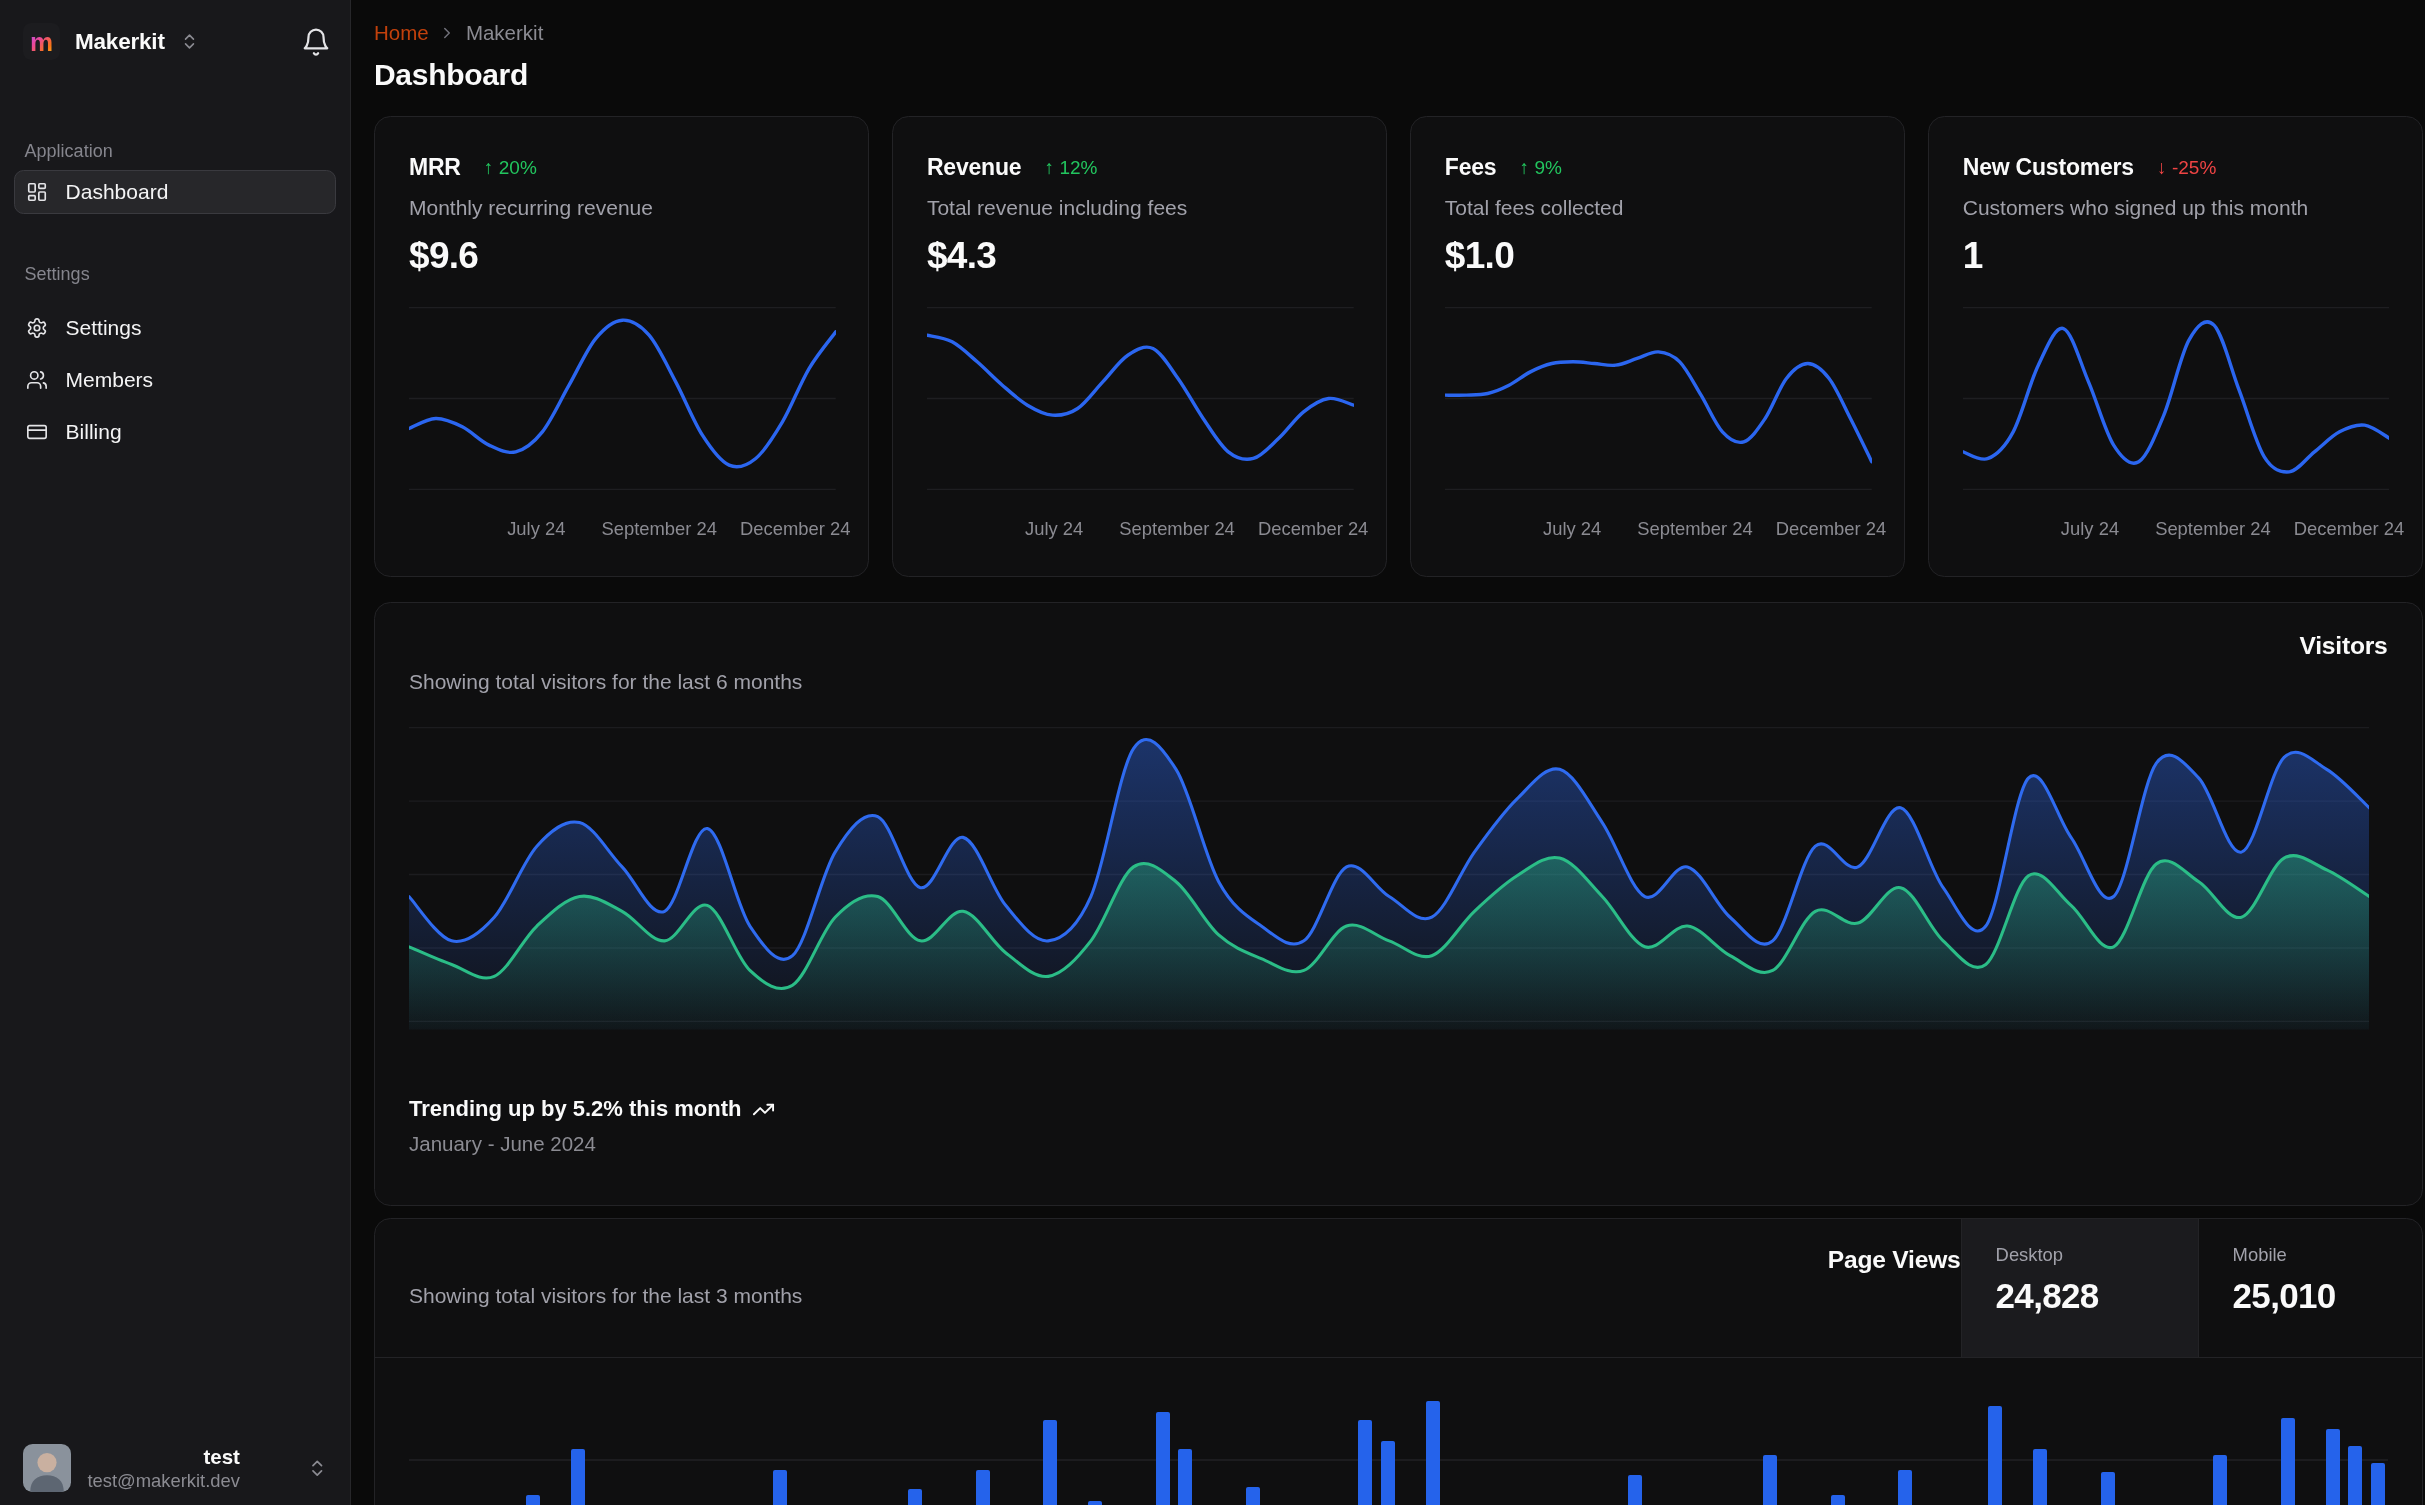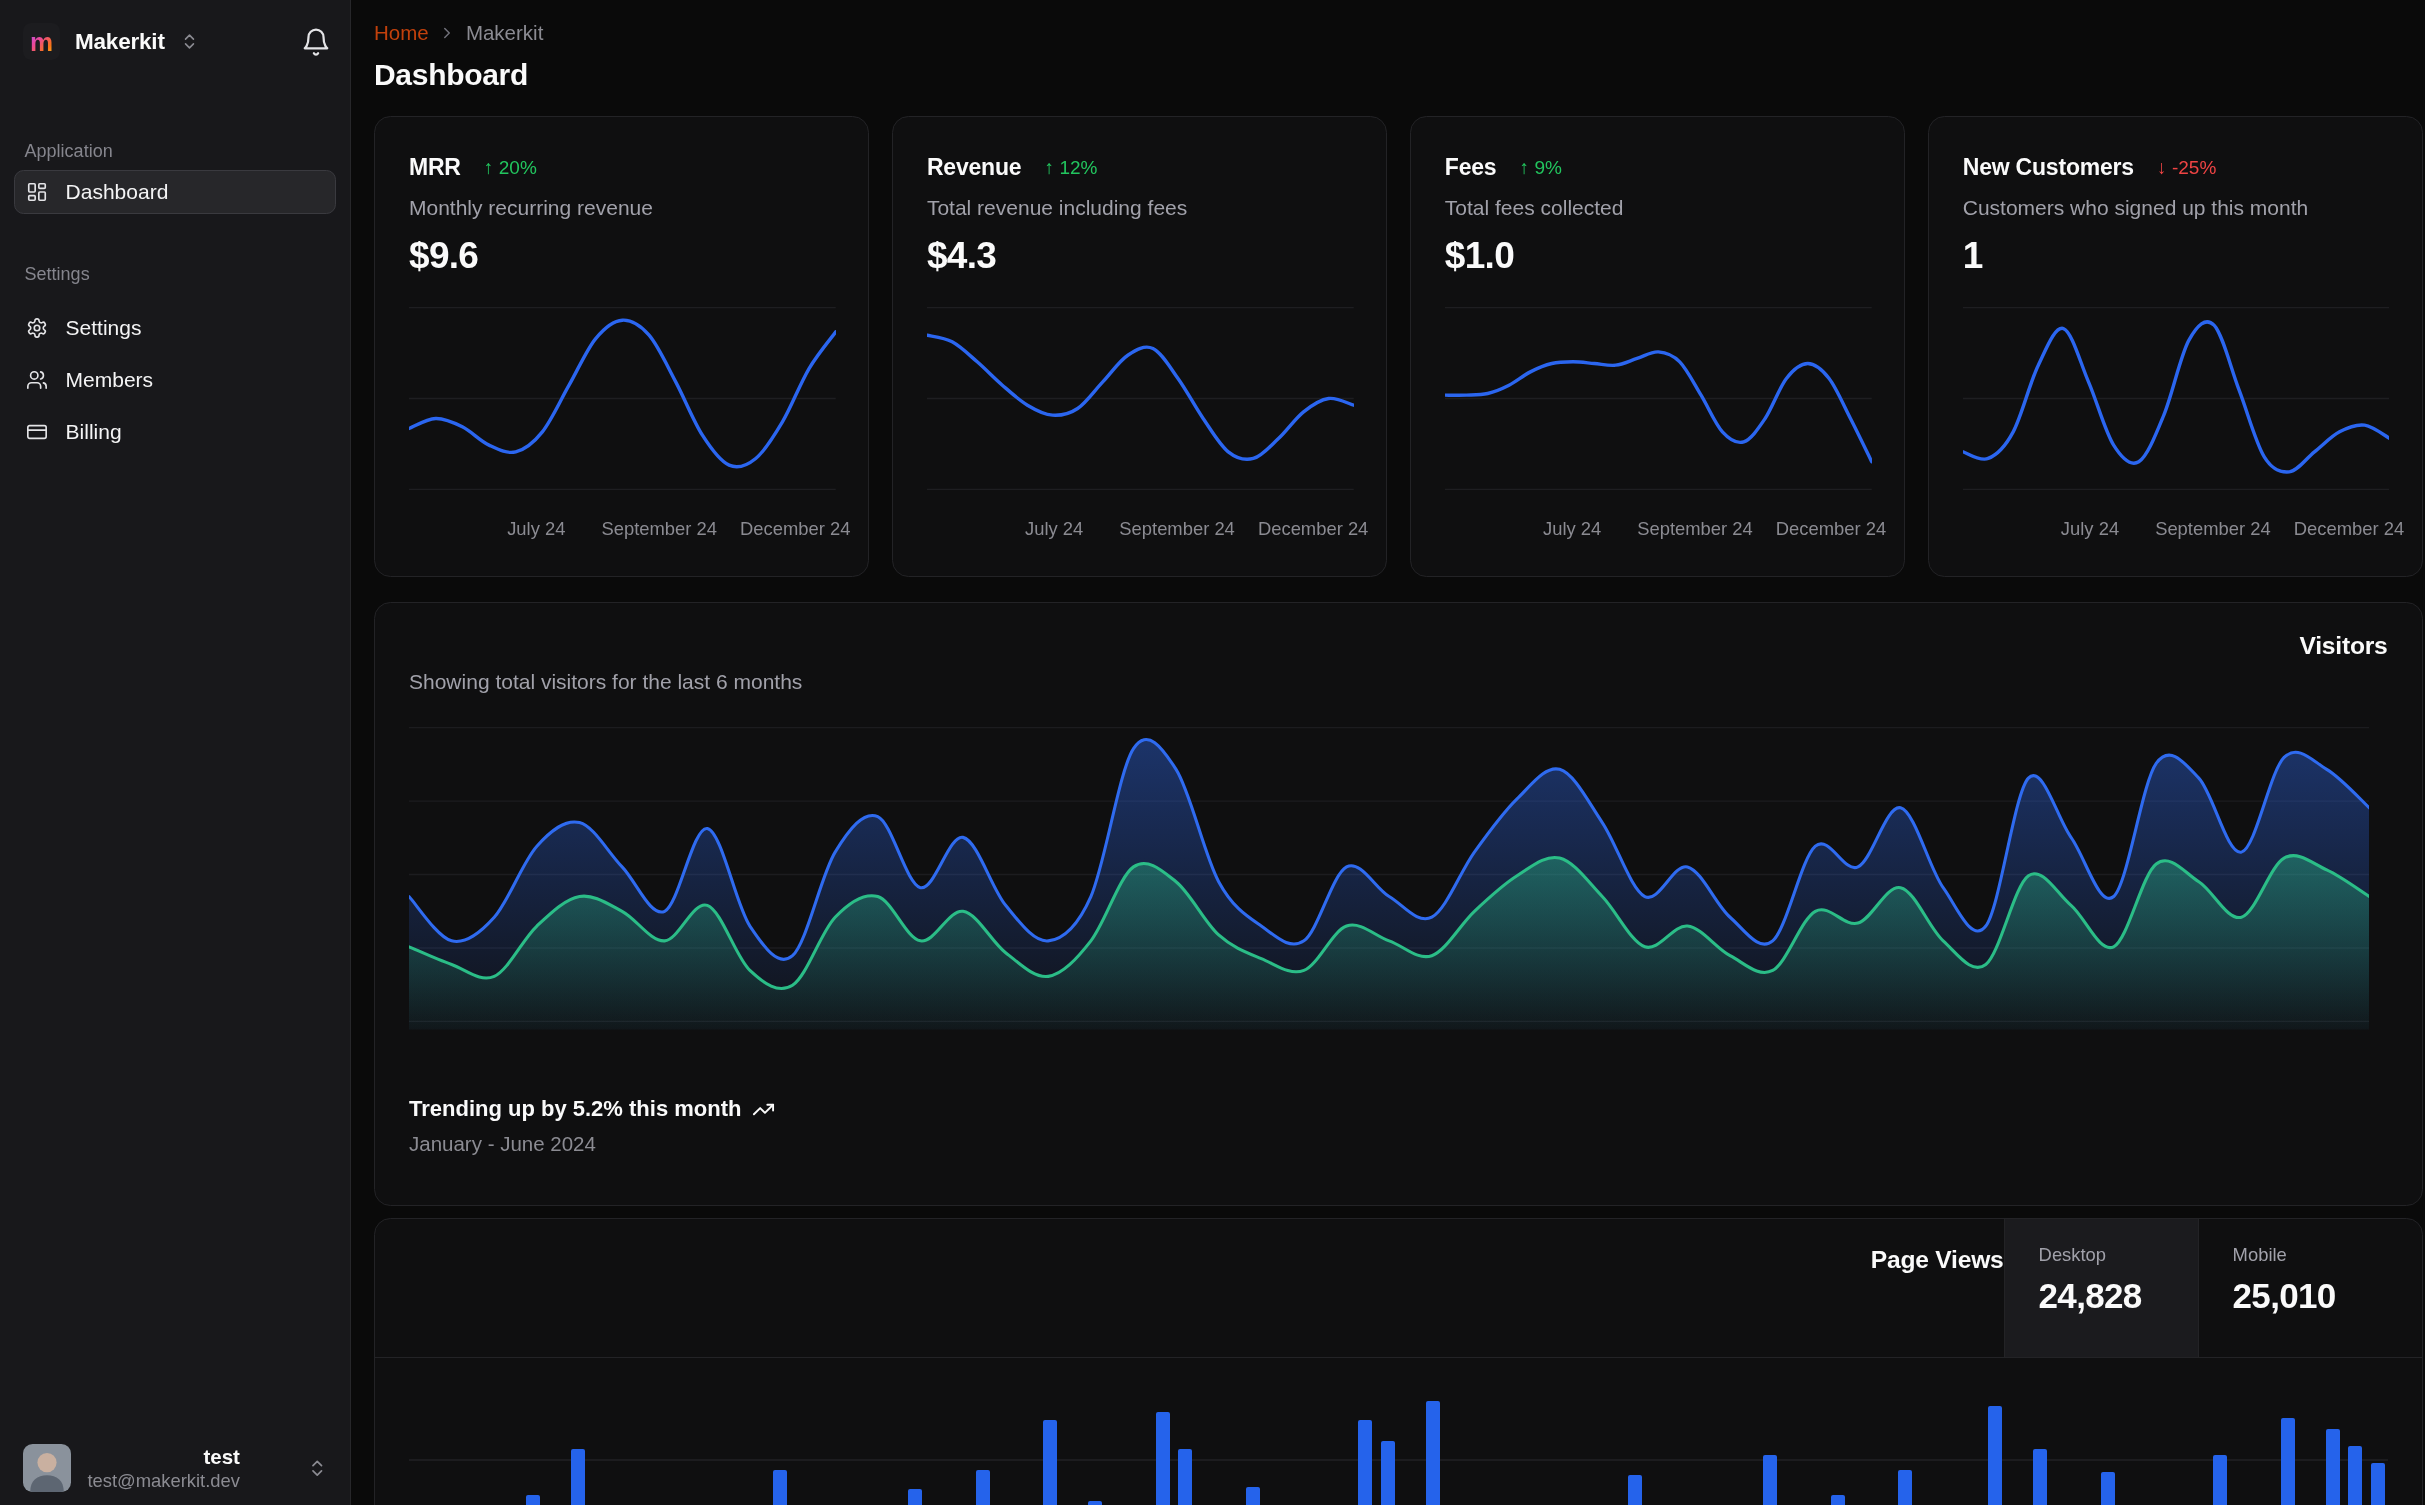--- a/index.html
+++ b/index.html
@@ -72,21 +72,21 @@
   .card-sub { margin-top:9.6px; font-size:21px; color:#a1a1aa; }
   .area-chart { position:absolute; left:34px; right:56px; top:124px; height:306px; }
   .v-footer { position:absolute; left:34px; top:493px; }
   .v-trend { display:flex; align-items:center; gap:11px; font-size:22px; font-weight:600; }
   .v-range { margin-top:9.6px; font-size:20.5px; color:#8b8b92; }
 
   .pv-card { margin-top:12.3px; height:614px; overflow:hidden; }
   .pv-head { display:flex; border-bottom:0.7px solid #232326; height:139px; }
   .pv-titles { flex:1; padding:27px 0 0 34px; }
   .pv-stat { width:224px; border-left:0.7px solid #232326; padding:24.6px 0 0 34px; cursor:pointer; }
-  .pv-stat.desktop { width:194px; }
+  .pv-stat.desktop { width:237px; }
   .pv-stat.active { background:#1b1b1e; }
   .pv-stat-label { font-size:18.4px; color:#a1a1aa; }
   .pv-stat-value { margin-top:9.6px; font-size:35px; font-weight:700; letter-spacing:-0.7px; }
   .bars { position:absolute; left:34px; right:34px; top:141px; height:287px; }
   .bars .gridline { position:absolute; left:0; right:0; top:99px; height:1.4px; background:#1c1c1f; }
   .bar { position:absolute; bottom:0; width:14.3px; background:#2563eb; border-radius:2px 2px 0 0; }
 </style>
 </head>
 <body>
 
@@ -332,20 +332,21 @@
         </span>
       </div>
       <div class="v-range">January - June 2024</div>
     </div>
   </section>
 
   <section class="card pv-card">
     <div class="pv-head">
       <div class="pv-titles">
         <div class="card-h3">Page Views</div>
+        <div class="card-sub">Showing total visitors for the last 3 months</div>
       </div>
       <div class="pv-stat desktop active">
         <div class="pv-stat-label">Desktop</div>
         <div class="pv-stat-value">24,828</div>
       </div>
       <div class="pv-stat">
         <div class="pv-stat-label">Mobile</div>
         <div class="pv-stat-value">25,010</div>
       </div>
     </div>

